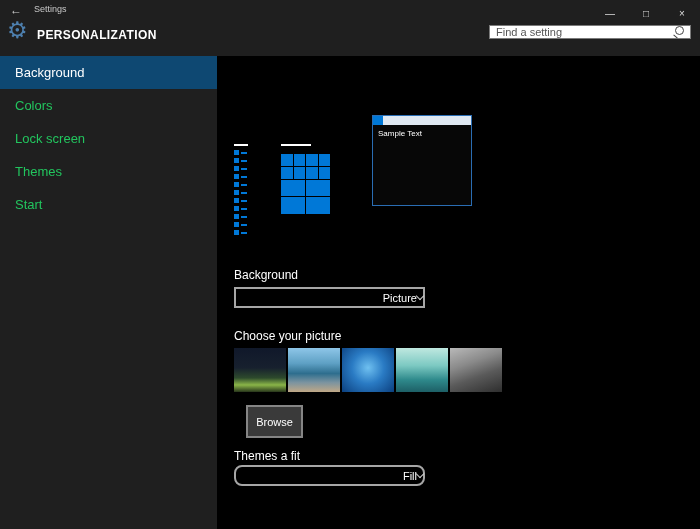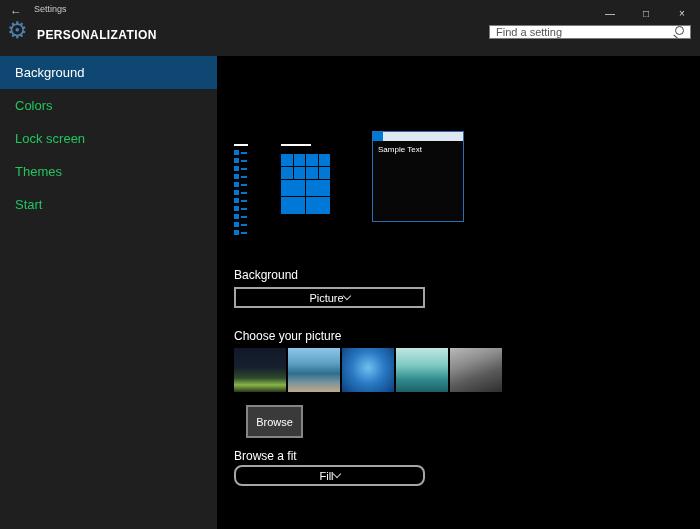--- a/index.html
+++ b/index.html
@@ -57,29 +57,29 @@
   .tiles-line { position:absolute; left:64px; top:88px; width:30px; height:2px; background:#fff; }
   .tileblock { position:absolute; left:64px; top:97px; width:49px; height:97px; background:#000; }
   .tile-top { height:36px; background:#0078d7; display:flex; align-items:center; justify-content:center;
               font-size:11px; color:#fff; }
   .tile-mid { margin-top:1px; height:25px; display:grid; grid-template-columns:repeat(4,1fr);
               grid-template-rows:repeat(2,1fr); gap:1px; }
   .tile-low { margin-top:1px; height:16px; display:grid; grid-template-columns:repeat(2,1fr); gap:1px; }
   .tile-bot { margin-top:1px; height:17px; display:grid; grid-template-columns:repeat(2,1fr); gap:1px; }
   .cell { background:#0078d7; }
 
-  .winprev { position:absolute; left:155px; top:75px; width:92px; height:91px;
+  .winprev { position:absolute; left:155px; top:59px; width:100px; height:91px;
              border:1px solid #2a6db3; background:#070707; }
   .winprev-bar { height:9px; background:#dfe8f2; display:flex; }
   .winprev-accent { width:10px; height:9px; background:#0078d7; }
   .winprev-body { padding:4px 0 0 5px; font-size:8px; color:#fff; }
 
   
   .dropdown { position:absolute; width:191px; height:21px; border:2px solid #a6a6a6; background:#000;
-              display:flex; align-items:center; justify-content:center; padding:0 0;
+              display:flex; align-items:center; justify-content:flex-end; padding:0 0;
               font-size:11px; color:#fff; cursor:pointer; }
   .chev { width:6px; height:6px; border-right:1px solid #cfcfcf; border-bottom:1px solid #cfcfcf;
           transform:rotate(45deg); margin-top:-3px; }
 
   
   .thumbs { position:absolute; left:17px; top:292px; display:flex; gap:2px; }
   .thumb { width:52px; height:44px; cursor:pointer; }
   .thumb-1 { background:linear-gradient(180deg,#10182a 0%,#17202e 45%,#2d4a2c 68%,#8ab548 84%,#27351b 100%); }
   .thumb-2 { background:linear-gradient(180deg,#8ec6e8 0%,#5ea0c4 35%,#2e6e8e 58%,#7a93a0 78%,#c0a886 100%); }
   .thumb-3 { background:radial-gradient(circle at 50% 45%,#6fc0f0 0%,#2a7bc4 45%,#0b3f7e 100%); }
@@ -220,18 +220,18 @@
   <div class="field-label" style="left:17px; top:273px;">Choose your picture</div>
   <div class="thumbs">
     <div class="thumb thumb-1" title="night-aurora-photo"></div>
     <div class="thumb thumb-2" title="beach-rocks-photo"></div>
     <div class="thumb thumb-3" title="windows-hero-photo"></div>
     <div class="thumb thumb-4" title="teal-ocean-photo"></div>
     <div class="thumb thumb-5" title="gray-cliff-photo"></div>
   </div>
   <div class="browse-btn">Browse</div>
 
-  <div class="field-label" style="left:17px; top:393px;">Browse a fit</div>
+  <div class="field-label" style="left:17px; top:393px;">Themes a fit</div>
   <div class="dropdown" style="left:17px; top:409px;border-radius:8px;">
     <span>Fill</span>
     <span class="chev"></span>
   </div>
 </div>
 
 </body></html>

